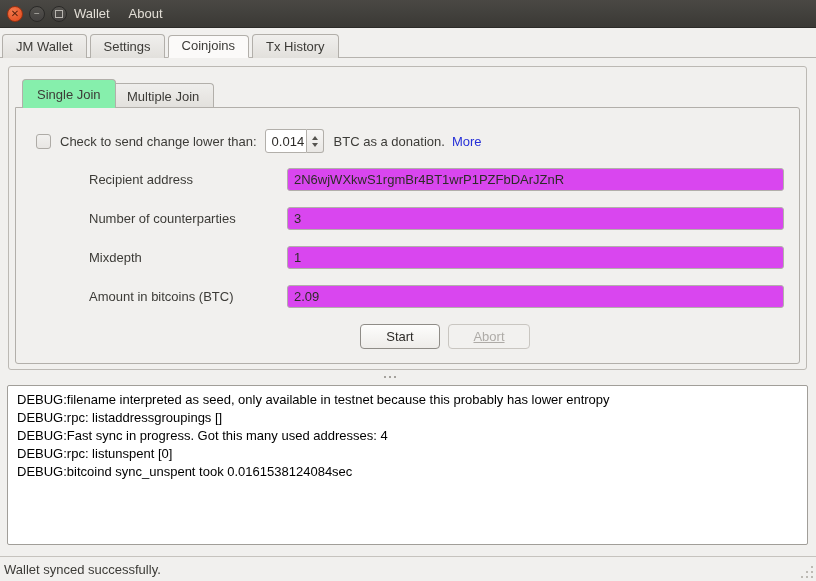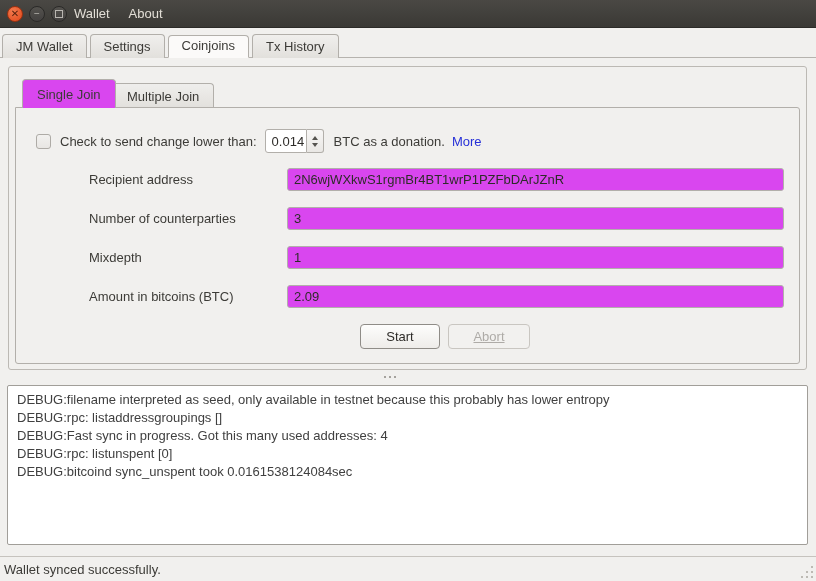--- a/index.html
+++ b/index.html
@@ -52,21 +52,21 @@
   .outer-frame{
     position:absolute;left:8px;top:66px;width:799px;height:304px;
     border:1px solid #bcb9b4;border-radius:3px;box-sizing:border-box;
   }
   .subtab{
     position:absolute;box-sizing:border-box;
     border:1px solid #b2afaa;border-bottom:none;border-radius:4px 4px 0 0;
     padding:0 14px;display:flex;align-items:center;
   }
   .subtab.active{
-    left:22px;top:79px;height:29px;background:#d946ef;z-index:2;
+    left:22px;top:79px;height:29px;background:#86efac;z-index:2;
   }
   .subtab.inactive{
     left:112px;top:83px;height:25px;background:linear-gradient(#efeeec,#e2e0dc);
   }
   .pane{
     position:absolute;left:15px;top:107px;width:785px;height:257px;
     border:1px solid #b2afaa;border-radius:0 3px 3px 3px;box-sizing:border-box;
     background:#f1f0ee;z-index:1;
   }
   
@@ -115,21 +115,21 @@
   
   .splitter{position:absolute;left:0;top:371px;width:816px;height:13px;z-index:2;}
   .splitter-dots{position:absolute;left:384px;top:5px;width:2px;height:2px;background:#a5a29d;
     box-shadow:5px 0 0 #a5a29d,10px 0 0 #a5a29d;}
   
   .logbox{
     position:absolute;left:7px;top:385px;width:801px;height:160px;box-sizing:border-box;
     background:#fff;border:1px solid #a19e99;border-radius:2px;
     padding:5px 9px;overflow:hidden;
   }
-  .logline{font-size:13px;line-height:18px;color:#404040;white-space:pre;}
+  .logline{font-size:13px;line-height:18px;color:#000000;white-space:pre;}
   
   .statusbar{
     position:absolute;left:0;top:556px;width:816px;height:25px;box-sizing:border-box;
     background:#f1f0ee;border-top:1px solid #c6c3be;
     display:flex;align-items:center;padding-left:4px;
   }
   .grip{position:absolute;right:3px;bottom:3px;width:14px;height:14px;}
   .grip i{position:absolute;width:2px;height:2px;background:#bdbab4;}
   .grip i:nth-child(1){right:0;bottom:0;}
   .grip i:nth-child(2){right:5px;bottom:0;}

